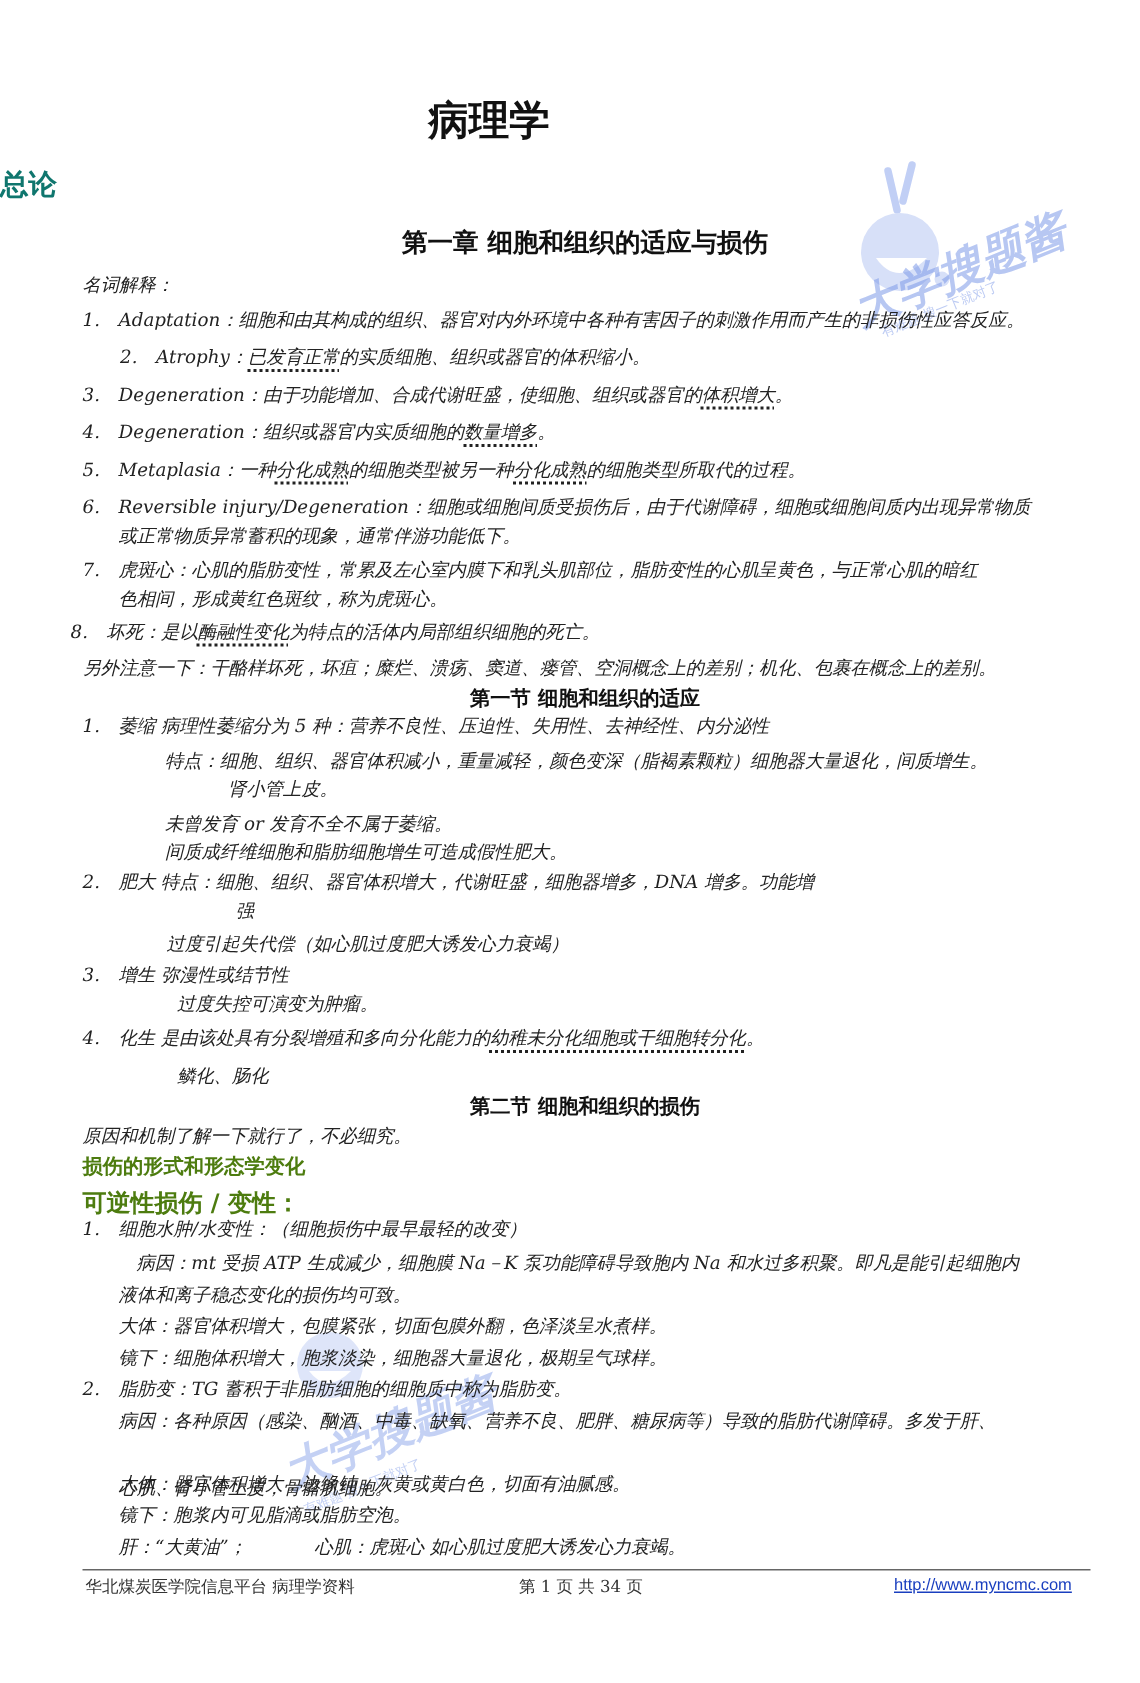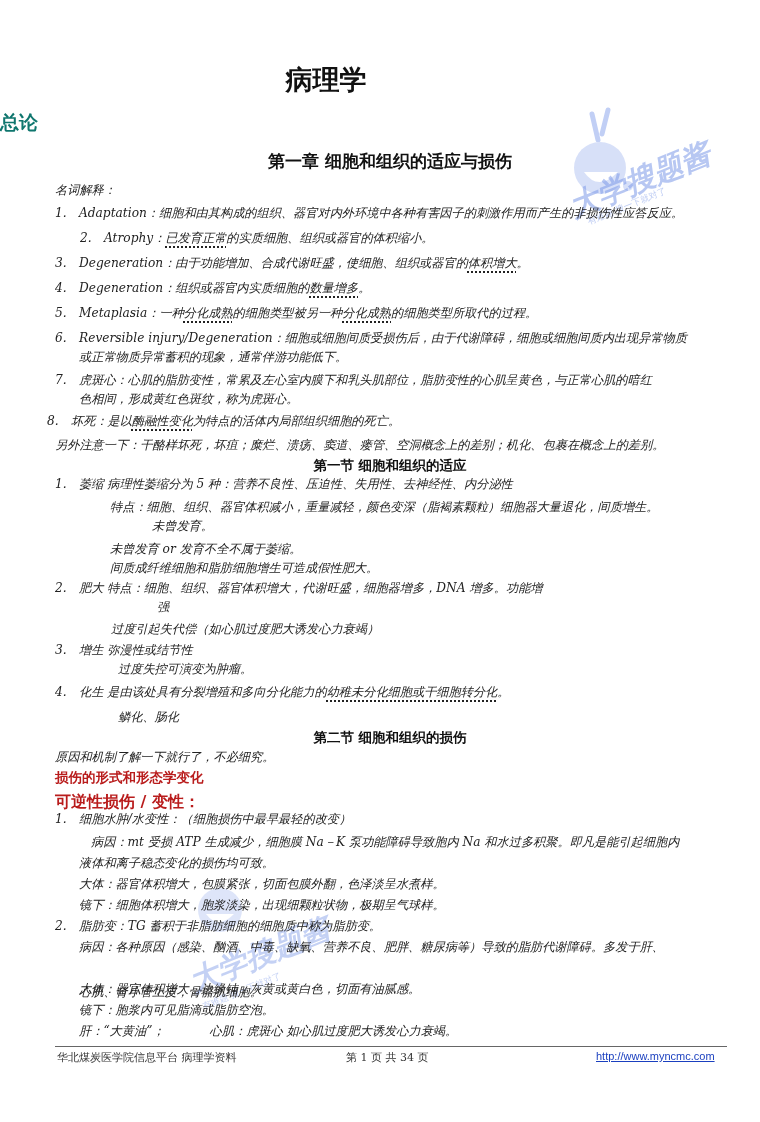--- a/index.html
+++ b/index.html
@@ -5,21 +5,21 @@
   html, body { margin: 0; padding: 0; background: #ffffff; }
   body { width: 760px; height: 1122px; position: relative; overflow: hidden;
          font-family: "DejaVu Serif", "Liberation Serif", serif; color: #1e1e1e; }
   .abs { position: absolute; white-space: nowrap; }
   .title { left: 0; width: 652px; text-align: center; top: 62px; font-size: 27px; font-weight: bold; color: #111; }
   .subtitle { left: 0; width: 760px; text-align: left; top: 110px; font-size: 19px; font-weight: bold; color: #0f766e; }
   .chapter { left: 0; width: 780px; text-align: center; top: 150px; font-size: 17px; font-weight: bold; color: #111; }
   .txt { font-size: 12.2px; line-height: 15px; color: #222; font-style: italic; }
   .num { display: inline-block; width: 24px; }
   .sec { left: 0; width: 780px; text-align: center; font-size: 13.5px; font-weight: bold; color: #111; }
-  .bold-h { font-family: "DejaVu Sans", "Liberation Sans", sans-serif; font-weight: bold; color: #b91c1c; }
+  .bold-h { font-family: "DejaVu Sans", "Liberation Sans", sans-serif; font-weight: bold; color: #4d7c0f; }
   .dots { text-decoration: underline dotted; text-underline-offset: 4px; text-decoration-thickness: 1.5px; }
   .footer-line { left: 55px; top: 1046px; width: 672px; height: 0; border-top: 1.5px solid #666; }
   .footer { top: 1050px; font-size: 11px; color: #333; }
   .footer a { color: #1a3fbf; text-decoration: underline; font-family: "Liberation Sans", sans-serif; }
   .wm { position: absolute; pointer-events: none; }
 </style>
 </head>
 <body>
 
 <div class="wm" style="left:560px; top:100px; width:200px; height:170px; opacity:0.55;">
@@ -76,21 +76,21 @@
   <span class="num">8.</span><span>坏死：</span><span>是以</span><span class="dots">酶融性变化</span><span>为特点的活体内局部组织细胞的死亡。</span>
 </div>
 <div class="abs txt" style="left:55px; top:438px;">另外注意一下：干酪样坏死，坏疽；糜烂、溃疡、窦道、瘘管、空洞概念上的差别；机化、包裹在概念上的差别。</div>
 
 <div class="abs sec" style="top:457px;">第一节  细胞和组织的适应</div>
 
 <div class="abs txt" style="left:55px; top:477px;">
   <span class="num">1.</span><span>萎缩</span> <span>病理性萎缩分为 5 种：营养不良性、压迫性、失用性、去神经性、内分泌性</span>
 </div>
 <div class="abs txt" style="left:110px; top:500px;">特点：细胞、组织、器官体积减小，重量减轻，颜色变深（脂褐素颗粒）细胞器大量退化，间质增生。</div>
-<div class="abs txt" style="left:152px; top:519px;">未曾发育。</div>
+<div class="abs txt" style="left:152px; top:519px;">肾小管上皮。</div>
 <div class="abs txt" style="left:110px; top:542px;">未曾发育 or 发育不全不属于萎缩。</div>
 <div class="abs txt" style="left:110px; top:561px;">间质成纤维细胞和脂肪细胞增生可造成假性肥大。</div>
 
 <div class="abs txt" style="left:55px; top:581px;">
   <span class="num">2.</span><span>肥大</span> <span>特点：细胞、组织、器官体积增大，代谢旺盛，细胞器增多，DNA 增多。功能增</span>
 </div>
 <div class="abs txt" style="left:157px; top:600px;">强</div>
 <div class="abs txt" style="left:111px; top:622px;">过度引起失代偿（如心肌过度肥大诱发心力衰竭）</div>
 
 <div class="abs txt" style="left:55px; top:643px;">
@@ -107,21 +107,21 @@
 <div class="abs txt" style="left:55px; top:750px;">原因和机制了解一下就行了，不必细究。</div>
 <div class="abs bold-h" style="left:55px; top:769px; font-size:13.5px;">损伤的形式和形态学变化</div>
 <div class="abs bold-h" style="left:55px; top:792px; font-size:16px;">可逆性损伤 / 变性：</div>
 
 <div class="abs txt" style="left:55px; top:812px;">
   <span class="num">1.</span><span>细胞水肿/水变性：（细胞损伤中最早最轻的改变）</span>
 </div>
 <div class="abs txt" style="left:79px; top:835px;margin-left:12px;">病因：mt 受损 ATP 生成减少，细胞膜 Na－K 泵功能障碍导致胞内 Na 和水过多积聚。即凡是能引起细胞内</div>
 <div class="abs txt" style="left:79px; top:856px;">液体和离子稳态变化的损伤均可致。</div>
 <div class="abs txt" style="left:79px; top:877px;">大体：器官体积增大，包膜紧张，切面包膜外翻，色泽淡呈水煮样。</div>
-<div class="abs txt" style="left:79px; top:898px;">镜下：细胞体积增大，胞浆淡染，出现细颗粒状物，极期呈气球样。</div>
+<div class="abs txt" style="left:79px; top:898px;">镜下：细胞体积增大，胞浆淡染，细胞器大量退化，极期呈气球样。</div>
 
 <div class="abs txt" style="left:55px; top:919px;">
   <span class="num">2.</span><span>脂肪变：TG 蓄积于非脂肪细胞的细胞质中称为脂肪变。</span>
 </div>
 <div class="abs txt" style="left:79px; top:940px;">病因：各种原因（感染、酗酒、中毒、缺氧、营养不良、肥胖、糖尿病等）导致的脂肪代谢障碍。多发于肝、</div>
 <div class="abs txt" style="left:79px; top:961px;margin-top:24px;">心肌、肾小管上皮，骨骼肌细胞。</div>
 <div class="abs txt" style="left:79px; top:982px;">大体：器官体积增大，边缘钝，灰黄或黄白色，切面有油腻感。</div>
 <div class="abs txt" style="left:79px; top:1003px;">镜下：胞浆内可见脂滴或脂肪空泡。</div>
 <div class="abs txt" style="left:79px; top:1024px;">
   <span>肝：“大黄油”；</span><span style="display:inline-block; width:45px;"></span><span>心肌：虎斑心   如心肌过度肥大诱发心力衰竭。</span>

